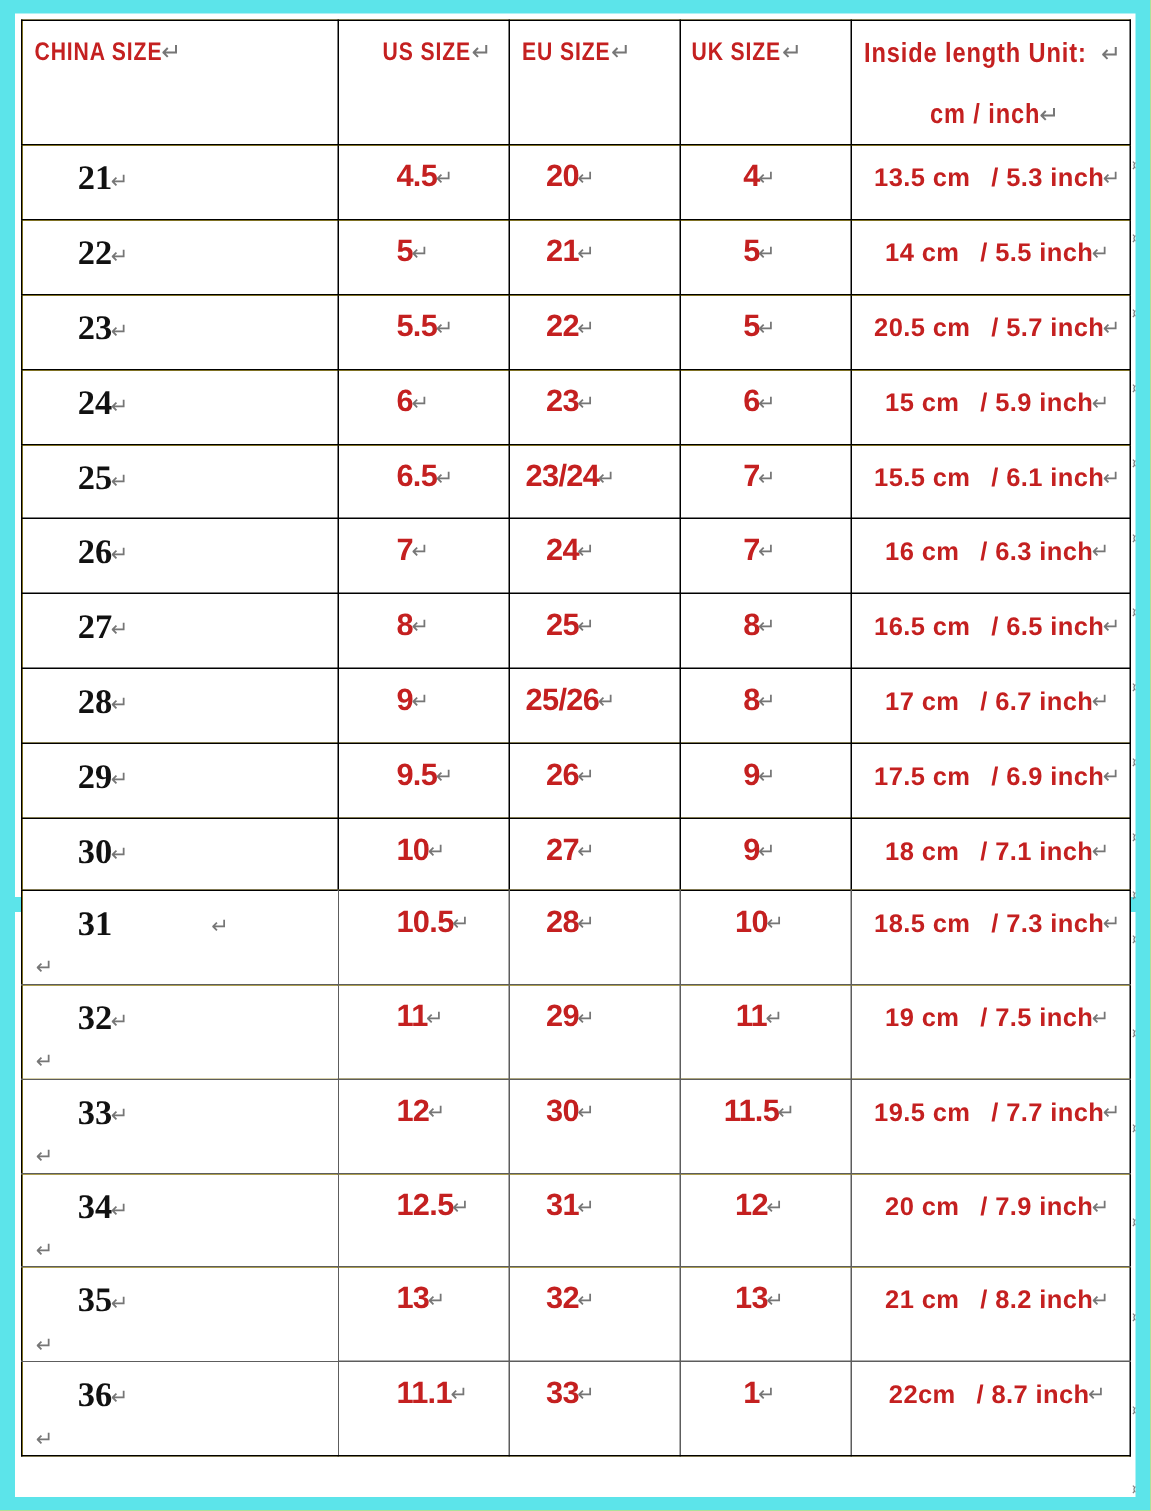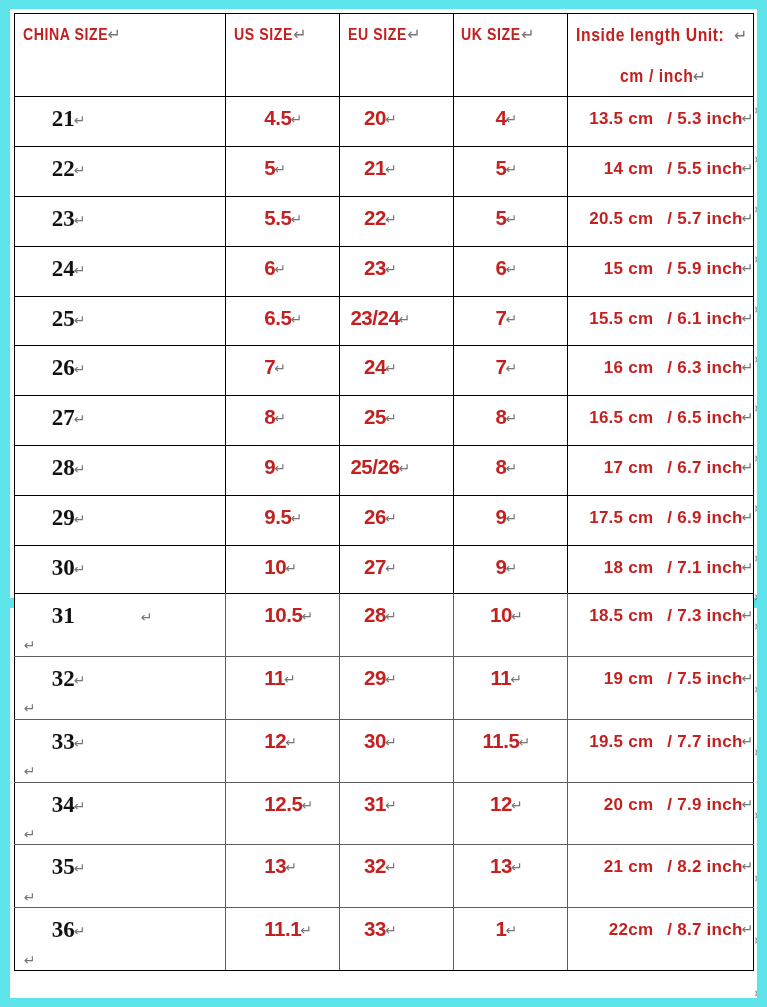--- a/index.html
+++ b/index.html
@@ -62,21 +62,21 @@
     transform: scaleX(0.83);
     transform-origin: left center;
   }
   .hdr .h-china > span:first-child { margin-right: -17px; }
   .hdr .h-us > span:first-child,
   .hdr .h-eu > span:first-child,
   .hdr .h-uk > span:first-child { margin-right: -11px; }
   .hdr .cell-inner > .pil { transform: none; font-size: 16px; top: 0px; }
   .hdr .h-inside .pil { font-size: 16px; top: 0px; }
   .hdr .h-china  { padding-left: 8px; }
-  .hdr .h-us     { padding-left: 8px; }
+  .hdr .h-us     { padding-left: 8px; margin-left: 21px; }
   .hdr .h-eu     { padding-left: 8px; }
   .hdr .h-uk     { padding-left: 7px; }
   .hdr .h-inside { padding-left: 8px; font-size: 18.5px; padding-top: 10px; }
   .hdr .h-inside > span { transform: none; display: block; white-space: nowrap; }
   .hdr .h-inside .sc { display: inline-block; transform: scaleX(0.85); transform-origin: left center; }
   .hdr .h-inside .hline1 .sc { margin-right: -26px; }
   .hdr .h-inside .hline2 .sc { margin-right: -13px; }
   .hdr .h-inside .hline2 { padding-left: 44px; padding-top: 20px; }
   .hdr .h-inside .hline1 .pil { margin-left: 9px; }
   
@@ -92,21 +92,21 @@
     color: #111111;
     font-family: "Liberation Serif", serif;
     font-size: 21.5px;
     text-align: left;
     padding-left: 37px;
   }
   .v-red    { color: #c42020; letter-spacing: -0.45px; }
   .v-us     { text-align: left; padding-left: 38px; }
   .v-eu     { text-align: center; padding-right: 33px; }
   .v-uk     { text-align: center; padding-right: 9px; }
-  tr.r .v-inside { color: #c42020; text-align: right; padding-left: 8px; font-size: 17px; white-space: nowrap; padding-top: 12px; letter-spacing: 0.25px; }
+  tr.r .v-inside { color: #c42020; text-align: center; padding-left: 8px; font-size: 17px; white-space: nowrap; padding-top: 12px; letter-spacing: 0.25px; }
   .v-inside .iin { padding-left: 14px; }
 
   .pilwrap { display: inline; }
   .pilwrap.gap { padding-left: 67px; }
   .pil {
     color: #767676;
     font-family: "DejaVu Sans", sans-serif;
     font-weight: normal;
     font-size: 14px;
     line-height: 1;

